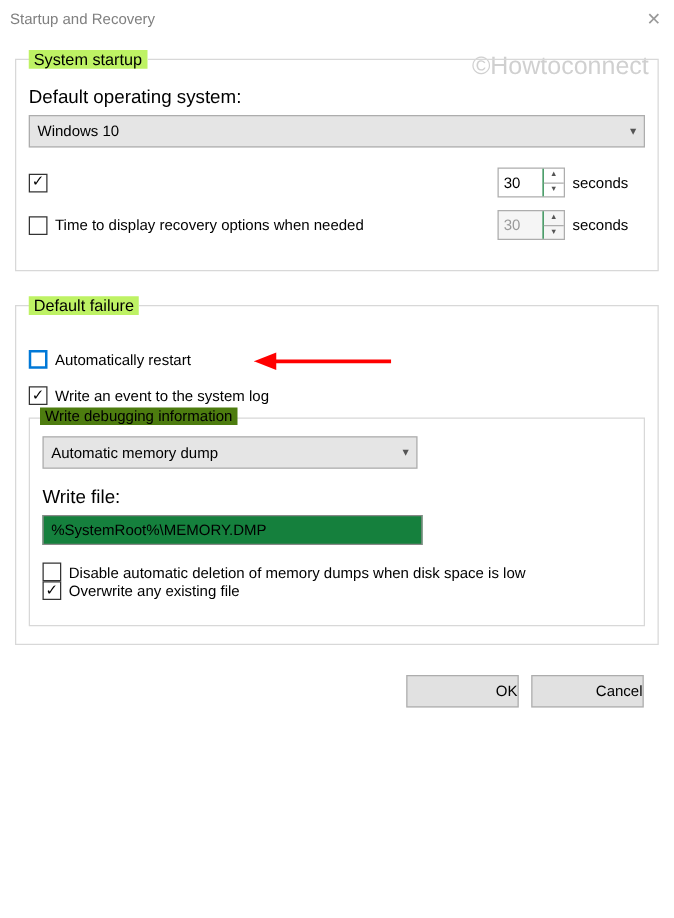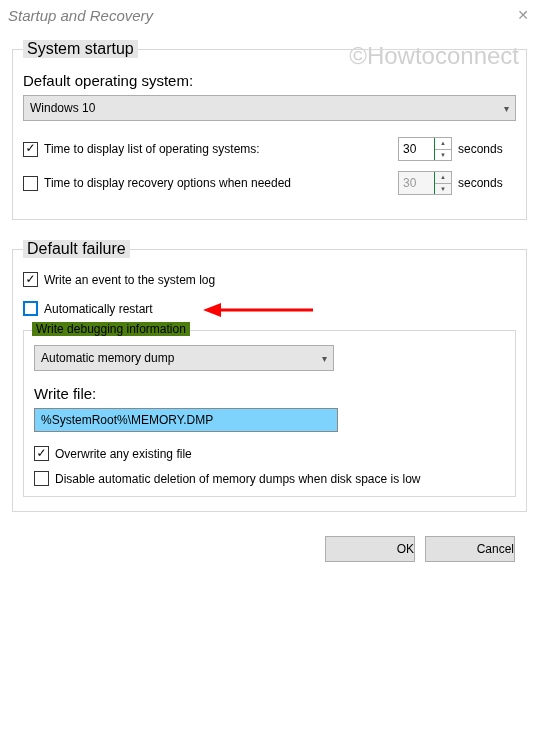--- a/index.html
+++ b/index.html
@@ -14,46 +14,46 @@
       position: relative;
     }
     .titlebar {
       height: 30px;
       display: flex;
       align-items: center;
       justify-content: space-between;
       padding: 0 10px 0 8px;
       color: #999;
     }
-    .titlebar .title { font-size: 15px; color: #808080; font-style: italic; }
+    .titlebar .title { font-size: 12px; color: #808080; }
     .close-x { font-size: 14px; color: #999; cursor: default; width: 30px; text-align: right; }
     .watermark {
       position: absolute;
       top: 42px;
       right: 20px;
-      font-size: 24px;
+      font-size: 20px;
       color: #d0d0d0;
       pointer-events: none;
       font-weight: 400;
     }
     .content {
       padding: 10px 12px 12px 12px;
     }
     fieldset.group {
       border: 1px solid #d8d8d8;
       border-radius: 0;
       padding: 14px 10px 14px 10px;
       margin-bottom: 20px;
       position: relative;
     }
     fieldset.group > legend {
       padding: 0 4px;
-      font-size: 16px;
+      font-size: 13px;
       color: #000;
-      background: #e5e5e5;
+      background: #bef264;
     }
     .label-row { font-size: 15px; margin-bottom: 6px; }
     .select-like {
       width: 100%;
       height: 24px;
       border: 1px solid #adadad;
       background: #e5e5e5;
       display: flex;
       align-items: center;
       justify-content: space-between;
@@ -111,21 +111,21 @@
     .spinner .btns div {
       flex: 1; display: flex; align-items: center; justify-content: center;
       font-size: 6px; color: #555; border-bottom: 1px solid #adadad;
     }
     .spinner .btns div:last-child { border-bottom: none; }
     .seconds { width: 58px; overflow: hidden; white-space: nowrap; }
     .textinput {
       width: 304px;
       height: 24px;
       border: 1px solid #888;
-      background: #7dd3fc;
+      background: #15803d;
       padding: 0 6px;
       display: flex;
       align-items: center;
       margin-bottom: 14px;
     }
     .inner-group {
       border: 1px solid #d8d8d8;
       padding: 14px 10px 10px 10px;
       margin-top: 6px;
       position: relative;
@@ -173,21 +173,20 @@
     <legend>System startup</legend>
 
     <div class="label-row">Default operating system:</div>
     <div class="select-like">
       <span>Windows 10</span>
       <span class="chev">▾</span>
     </div>
 
     <div class="row">
       <span class="chk checked"></span>
-      <span class="clip" style="flex:0 0 318px;">Time to display list of operating systems:</span>
       <div class="spinner-wrap">
         <div class="spinner">
           <div class="num">30</div>
           <div class="btns">
             <div>▲</div>
             <div>▼</div>
           </div>
         </div>
         <span class="seconds">seconds</span>
       </div>
@@ -206,56 +205,56 @@
         </div>
         <span class="seconds">seconds</span>
       </div>
     </div>
 
   </fieldset>
 
   <fieldset class="group" style="position:relative;">
     <legend>Default failure</legend>
 
-    <div class="row">
-      <span class="chk checked"></span>
-      <span>Write an event to the system log</span>
-    </div>
-
     <div class="row" style="margin-top:14px; margin-bottom:14px; position:relative;">
       <span class="chk highlight"></span>
       <span>Automatically restart</span>
       <svg class="arrow" width="110" height="20" style="left:180px; top:-1px;">
         <line x1="110" y1="10" x2="14" y2="10" stroke="#ff0000" stroke-width="3"></line>
         <polygon points="0,10 18,3 18,17" fill="#ff0000"></polygon>
       </svg>
     </div>
 
+    <div class="row">
+      <span class="chk checked"></span>
+      <span>Write an event to the system log</span>
+    </div>
+
     <div class="inner-group">
       <span class="legend-like">Write debugging information</span>
 
       <div class="select-like narrow">
         <span>Automatic memory dump</span>
         <span class="chev">▾</span>
       </div>
 
       <div class="label-row">Write file:</div>
       <div class="textinput">
         <span>%SystemRoot%\MEMORY.DMP</span>
       </div>
 
+      <div class="row" style="margin-bottom:0;">
+        <span class="chk"></span>
+        <span class="clip" style="flex:1;">Disable automatic deletion of memory dumps when disk space is low</span>
+      </div>
+
       <div class="row">
         <span class="chk checked"></span>
         <span>Overwrite any existing file</span>
       </div>
-
-      <div class="row" style="margin-bottom:0;">
-        <span class="chk"></span>
-        <span class="clip" style="flex:1;">Disable automatic deletion of memory dumps when disk space is low</span>
-      </div>
     </div>
 
   </fieldset>
 
   <div class="button-row">
     <div class="btn">
         <span>OK</span>
       </div>
     <div class="btn">
         <span>Cancel</span>

